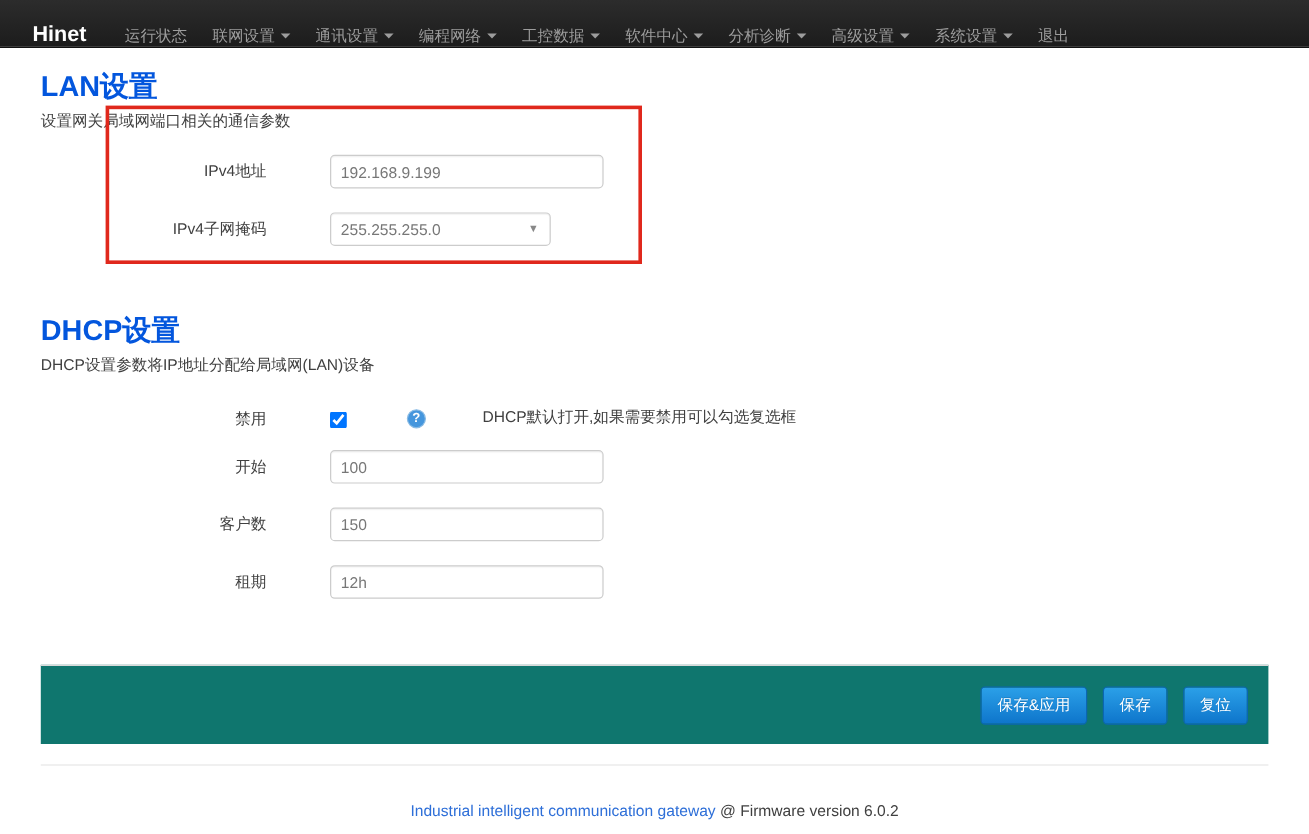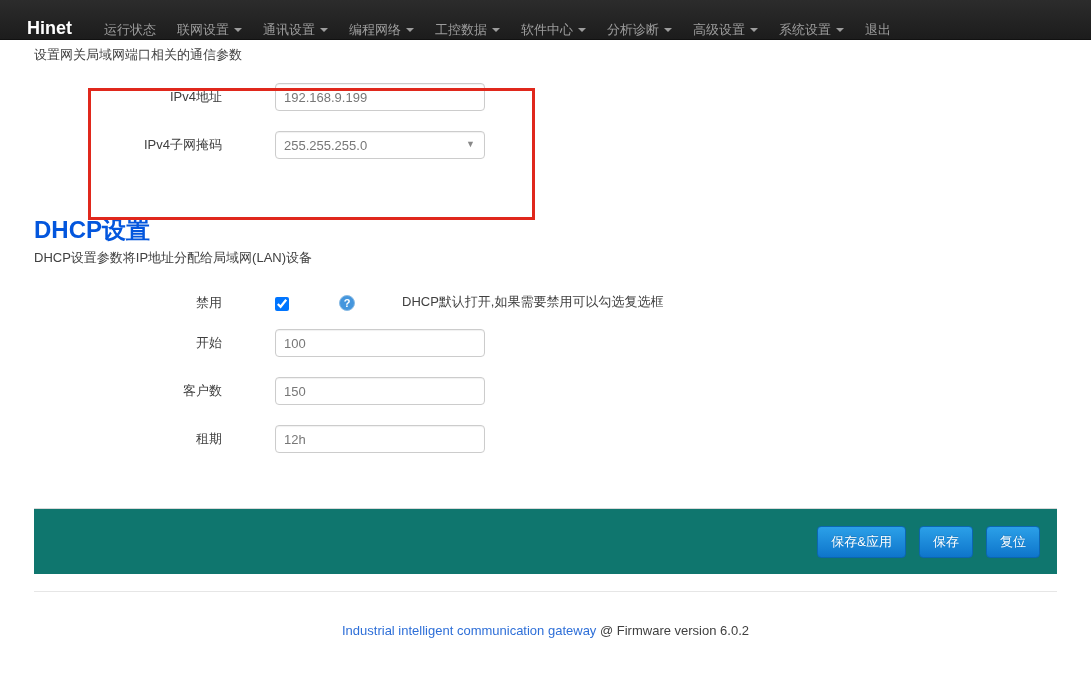--- a/index.html
+++ b/index.html
@@ -32,27 +32,27 @@
   p.section-subtitle { color: #404040; font-size: 13px; margin-top: 7px; line-height: 16px; }
 
   .form { margin-top: 20px; }
   .form-row { display: flex; align-items: center; margin-bottom: 20px; gap: 41px; }
   .form-row:last-child { margin-bottom: 0; }
   .form-label {
     width: 188px; text-align: right; margin-right: 12px;
     color: #404040; font-size: 13px; line-height: 28px; flex: none;
   }
   .text-input, .select-input {
-    width: 210px; height: 28px; padding: 4px 8px;
+    width: 228px; height: 28px; padding: 4px 8px;
     border: 1px solid #ccc; border-radius: 4px;
     color: #777; font-size: 13px; background: #fff;
     box-shadow: inset 0 1px 1px rgba(0,0,0,.06);
     font-family: "Liberation Sans", "DejaVu Sans", sans-serif;
   }
-  .select-wrap { position: relative; width: 210px; border-radius: 12px; }
+  .select-wrap { position: relative; width: 184px; border-radius: 12px; }
   .select-input { -webkit-appearance: none; appearance: none; width: 100%; }
   .select-caret {
     position: absolute; right: 10px; top: 9px; pointer-events: none;
     color: #888; font-size: 9px; line-height: 9px;
   }
 
   .checkbox-row { align-items: flex-end; margin-bottom: 18px; }
   .dhcp-checkbox { width: 14px; height: 14px; margin: 0; cursor: pointer; }
   .help-icon {
     display: inline-flex; align-items: center; justify-content: center;
@@ -135,20 +135,21 @@
     <a class="nav-item">
       <span>退出</span>
     </a>
   </nav>
 
   <div class="highlight-box"></div>
 
   <div class="content">
 
     <section>
+      <h2 class="section-title">LAN设置</h2>
       <p class="section-subtitle">设置网关局域网端口相关的通信参数</p>
 
       <div class="form">
         <div class="form-row">
           <label class="form-label">IPv4地址</label>
           <input class="text-input" type="text" value="192.168.9.199" style="">
         </div>
         <div class="form-row">
           <label class="form-label">IPv4子网掩码</label>
           <span class="select-wrap">

